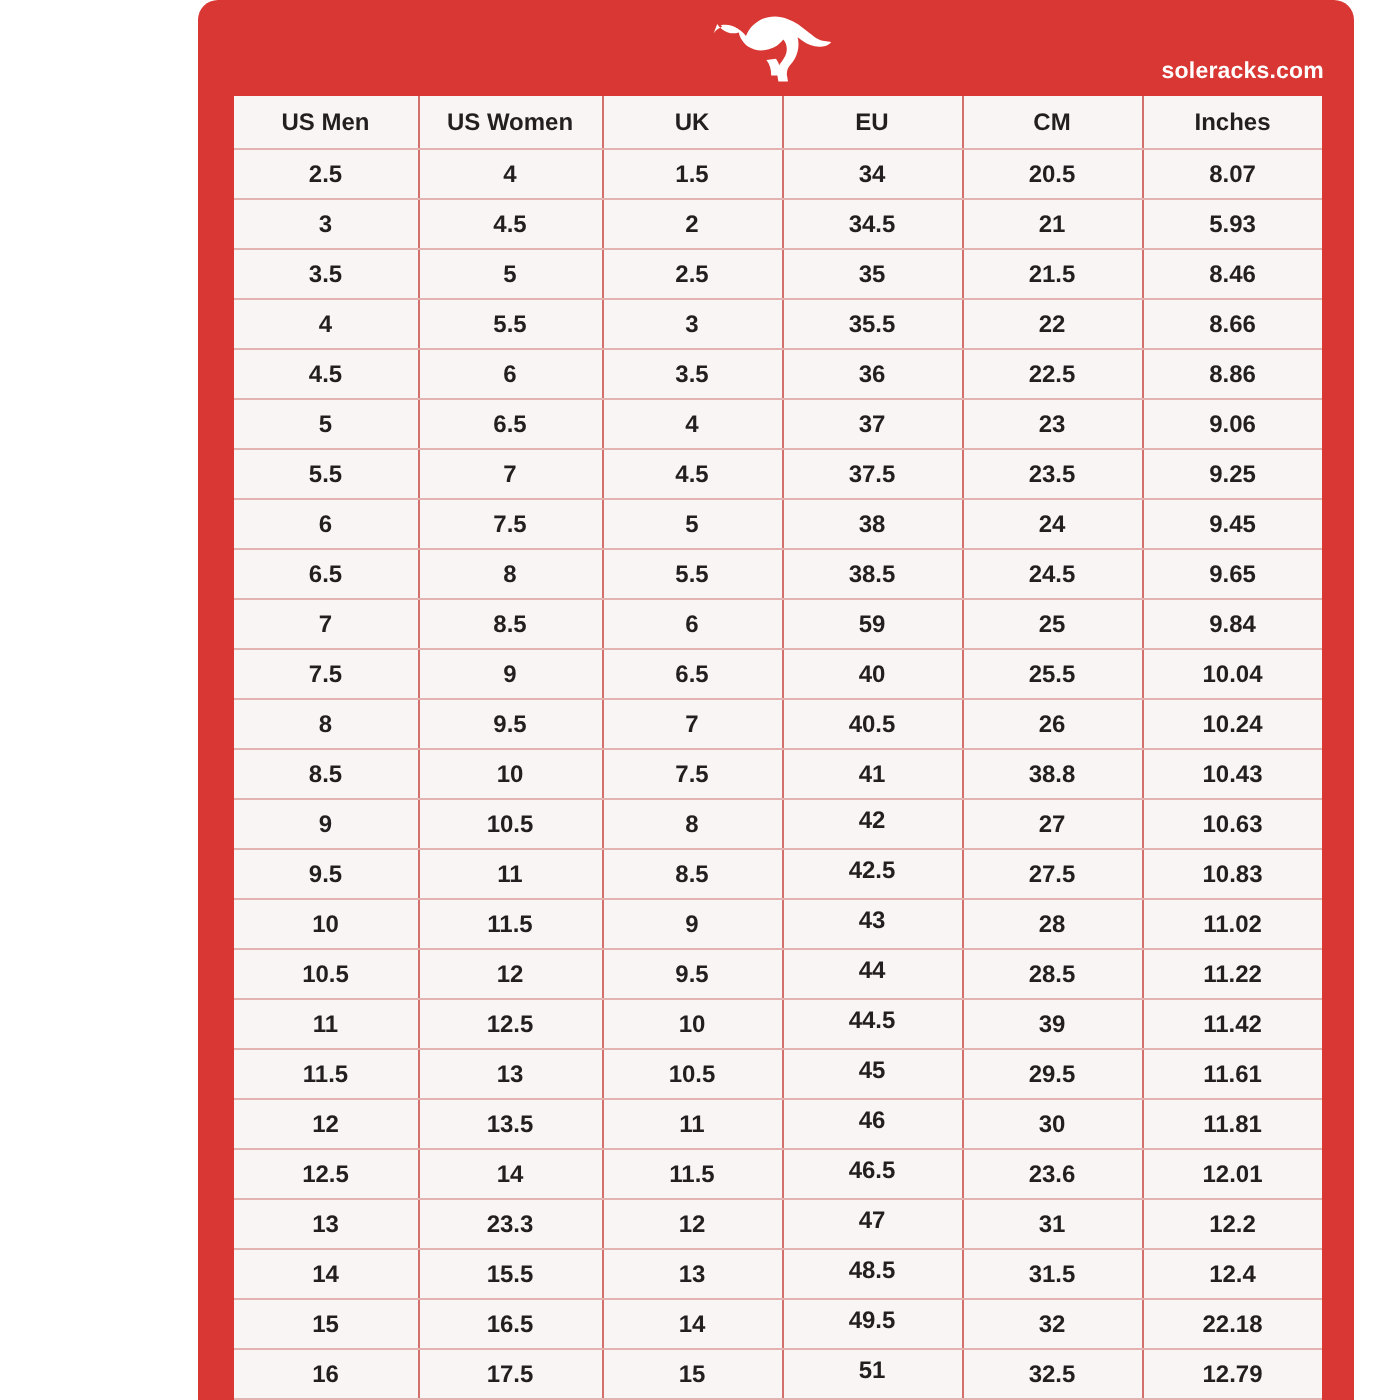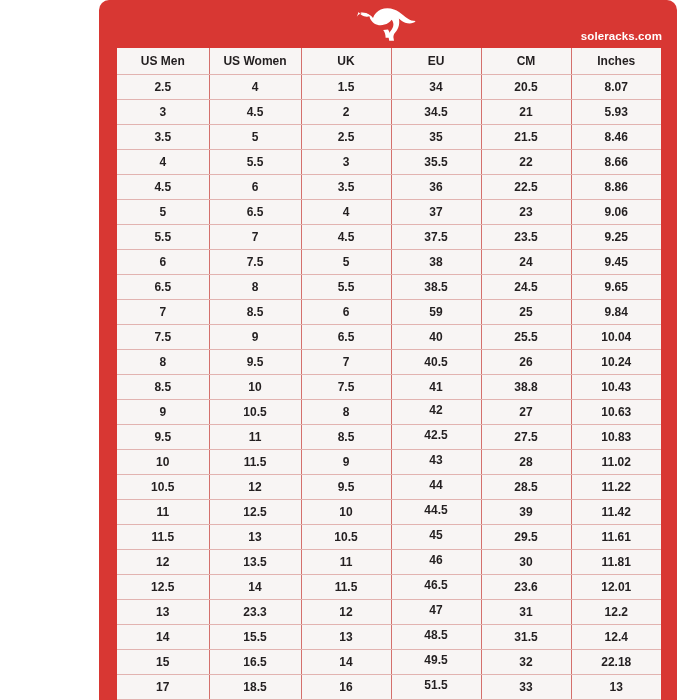--- a/index.html
+++ b/index.html
@@ -351,20 +351,28 @@
             </tr>
             <tr>
               <td class="sep">15</td>
               <td class="sep">16.5</td>
               <td class="sep">14</td>
               <td class="sep eu-high">49.5</td>
               <td class="sep">32</td>
               <td>22.18</td>
             </tr>
             <tr>
+              <td class="sep">16</td>
+              <td class="sep">17.5</td>
+              <td class="sep">15</td>
+              <td class="sep eu-high">51</td>
+              <td class="sep">32.5</td>
+              <td>12.79</td>
+            </tr>
+            <tr>
               <td class="sep">17</td>
               <td class="sep">18.5</td>
               <td class="sep">16</td>
               <td class="sep eu-high">51.5</td>
               <td class="sep">33</td>
               <td>13</td>
             </tr>
           </tbody>
       </table>
     </div>

